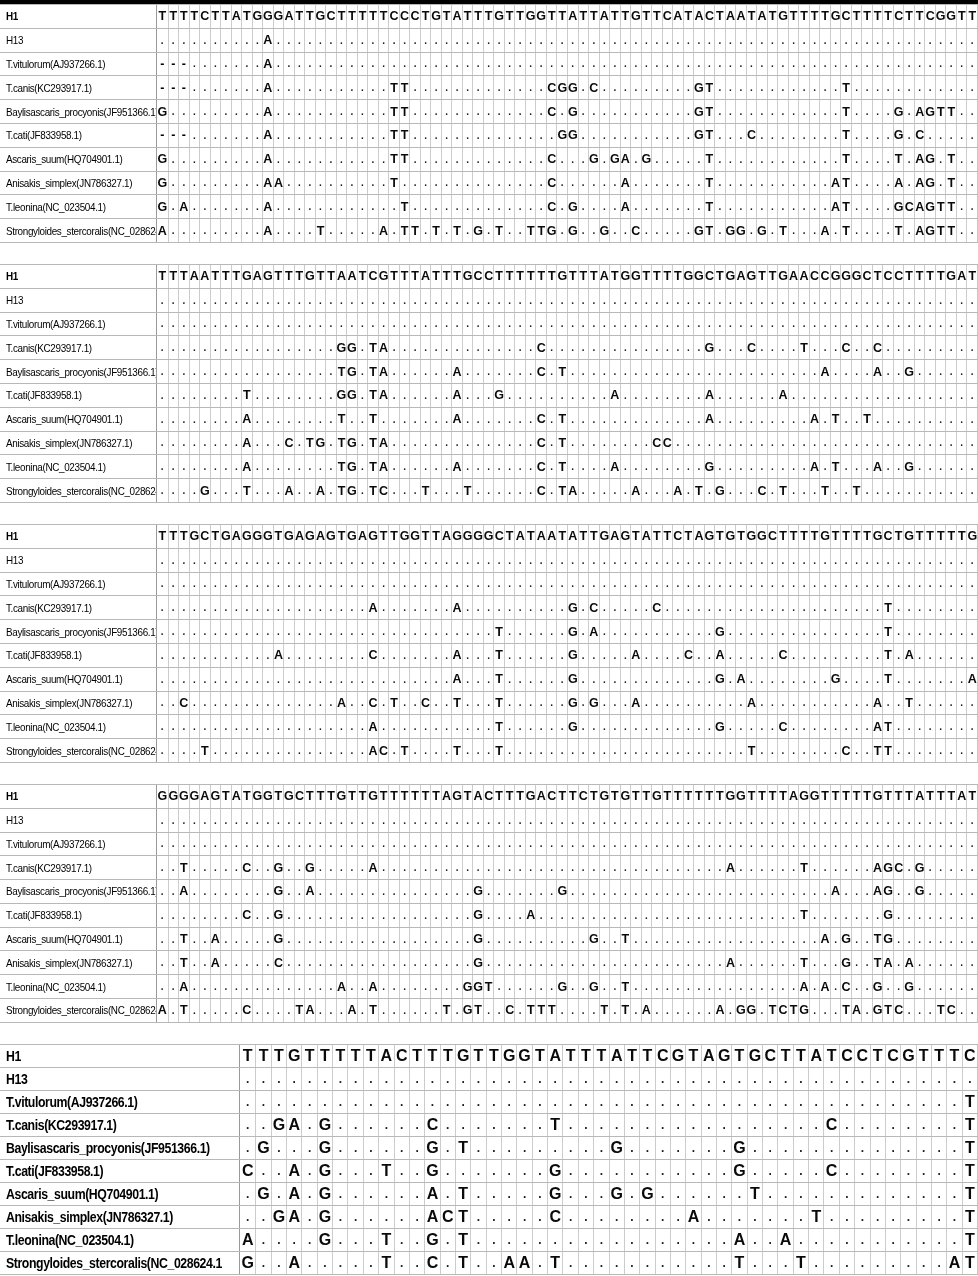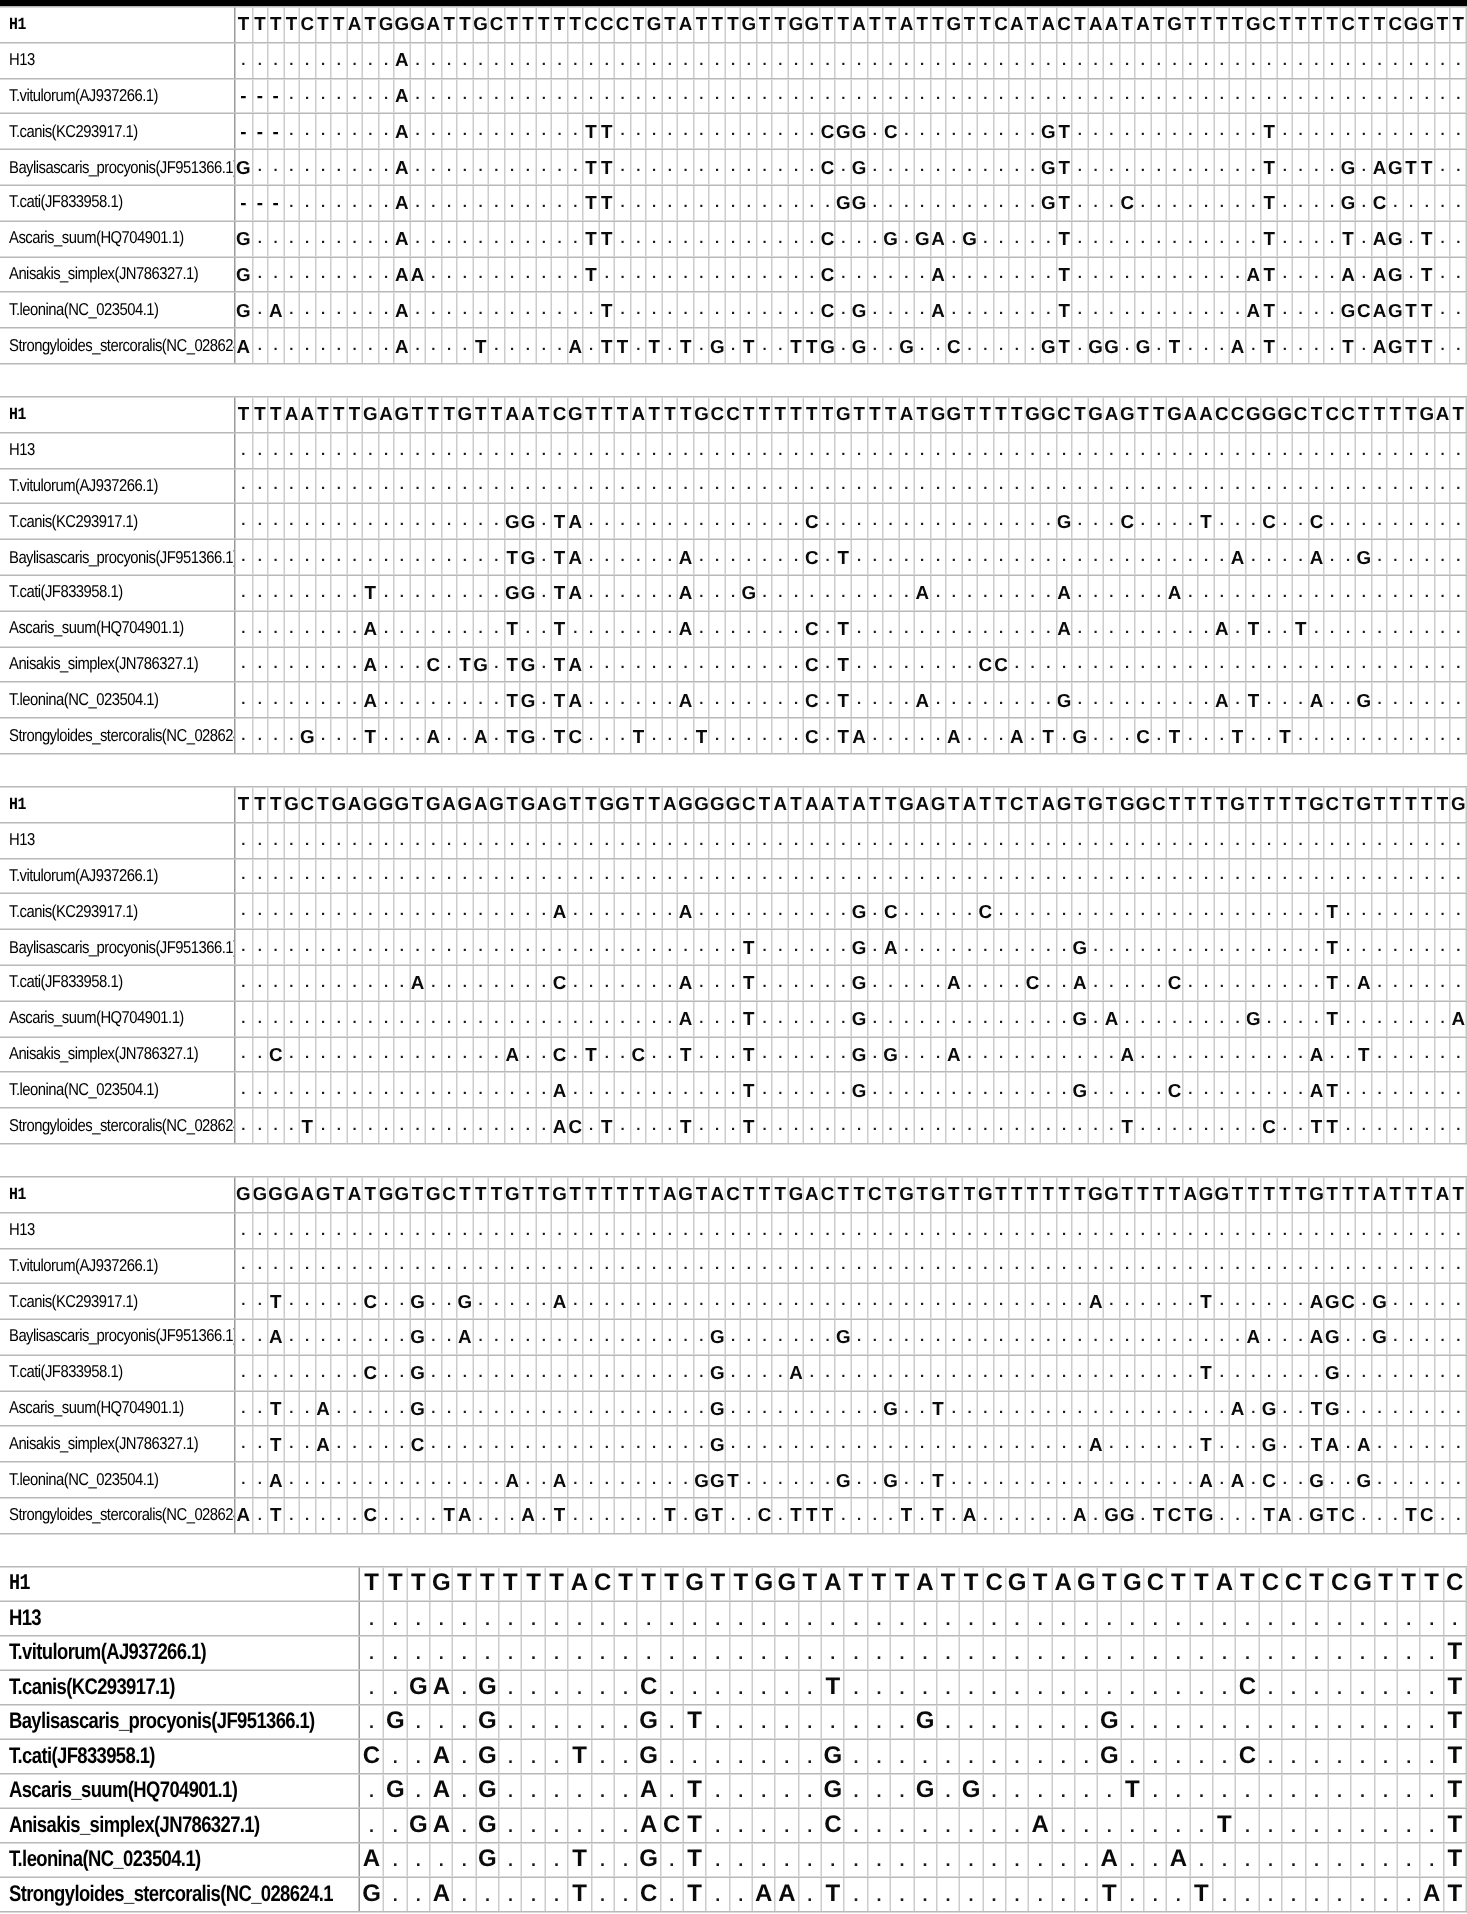--- a/index.html
+++ b/index.html
@@ -16,21 +16,21 @@
   .big .arow { height:23px; }
   .lab {
     flex:none; width:157px; border-right:1px solid #9a9a9a;
     font-size:11.5px; letter-spacing:-0.4px; color:#000;
     display:flex; align-items:center; padding-left:6px;
     white-space:nowrap; overflow:hidden;
   }
   .lab span { transform:scaleX(0.86); transform-origin:left center; display:inline-block; }
   .big .lab { width:240px; font-size:15px; font-weight:700; letter-spacing:-0.5px; }
   .big .lab span { transform:scaleX(0.82); }
-  .head .lab { font-weight:700;font-family:Liberation Mono, monospace; }
+  .head .lab { font-weight:700; }
   .cells { flex:1; display:grid; height:100%; border-right:1px solid #c8c8c8; }
   .cell {
     display:flex; align-items:center; justify-content:center;
     font-weight:700; font-size:12.5px; color:#0a0a0a; overflow:hidden;
   }
   .big .cell { font-size:16px; }
   .cell + .cell { border-left:1px solid #cccccc; }
   .cell.dot { font-size:10px; color:#1a1a1a; }
   .big .cell.dot { font-size:12px; }
   .cell.gap { color:#000; }

